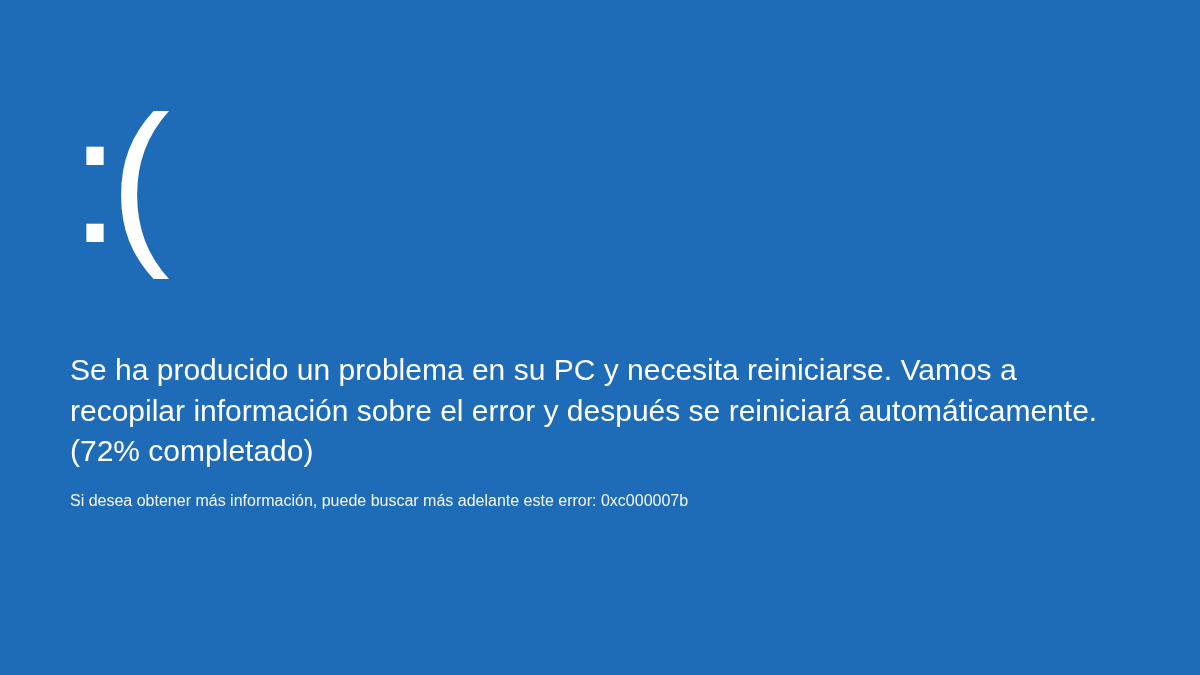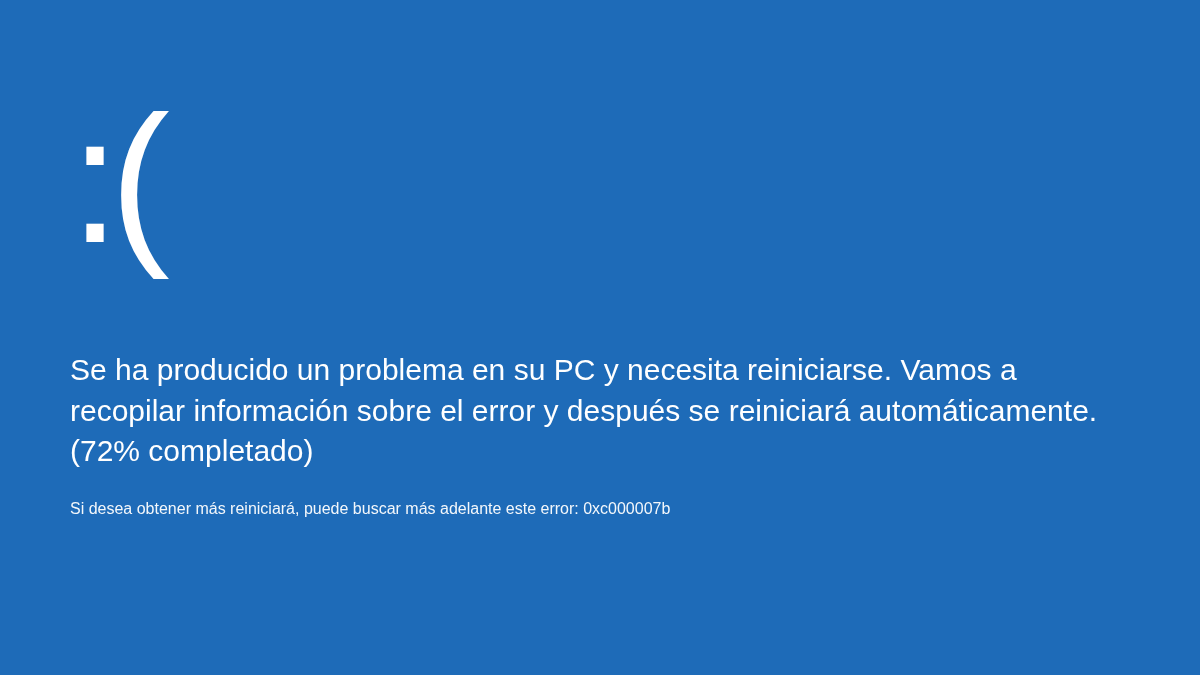--- a/index.html
+++ b/index.html
@@ -24,29 +24,29 @@
       font-weight: 300;
       line-height: 1;
       letter-spacing: -10px;
       margin-bottom: 80px;
       font-family: "Segoe UI Light", "Segoe UI", sans-serif;
     }
     .main-message {
       font-size: 30px;
       font-weight: 300;
       line-height: 1.35;
-      margin-bottom: 28px;
+      margin-bottom: 20px;
       max-width: 1060px;
     }
     .detail-message {
       font-size: 16px;
       font-weight: 300;
       opacity: 0.95;
     }
   </style>
 </head>
 <body>
 
 <div class="bsod-container">
   <div class="sad-face">:(</div>
   <div class="main-message">Se ha producido un problema en su PC y necesita reiniciarse. Vamos a recopilar información sobre el error y después se reiniciará automáticamente. (72% completado)</div>
-  <div class="detail-message">Si desea obtener más reiniciará, puede buscar más adelante este error: 0xc000007b</div>
+  <div class="detail-message">Si desea obtener más información, puede buscar más adelante este error: 0xc000007b</div>
 </div>
 
 </body></html>

